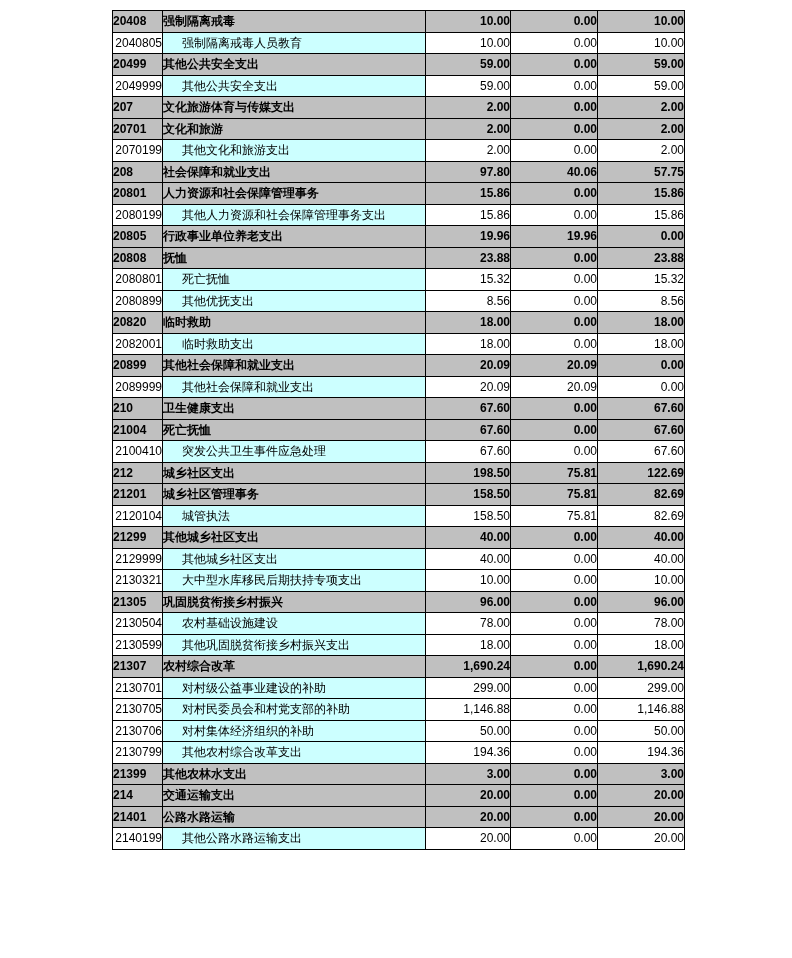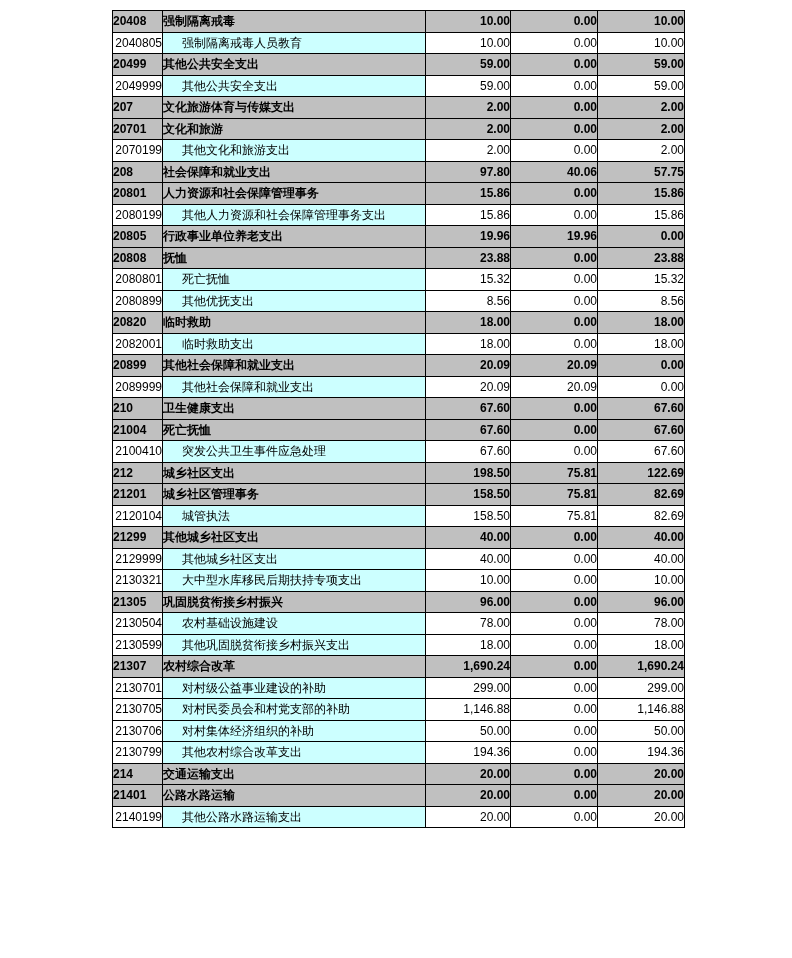--- a/index.html
+++ b/index.html
@@ -306,20 +306,27 @@
           <td class="num">50.00</td>
         </tr>
         <tr class="detail">
           <td class="code">2130799</td>
           <td class="name">其他农村综合改革支出</td>
           <td class="num">194.36</td>
           <td class="num">0.00</td>
           <td class="num">194.36</td>
         </tr>
         <tr class="summary">
+          <td class="code">21399</td>
+          <td class="name">其他农林水支出</td>
+          <td class="num">3.00</td>
+          <td class="num">0.00</td>
+          <td class="num">3.00</td>
+        </tr>
+        <tr class="summary">
           <td class="code">214</td>
           <td class="name">交通运输支出</td>
           <td class="num">20.00</td>
           <td class="num">0.00</td>
           <td class="num">20.00</td>
         </tr>
         <tr class="summary">
           <td class="code">21401</td>
           <td class="name">公路水路运输</td>
           <td class="num">20.00</td>

